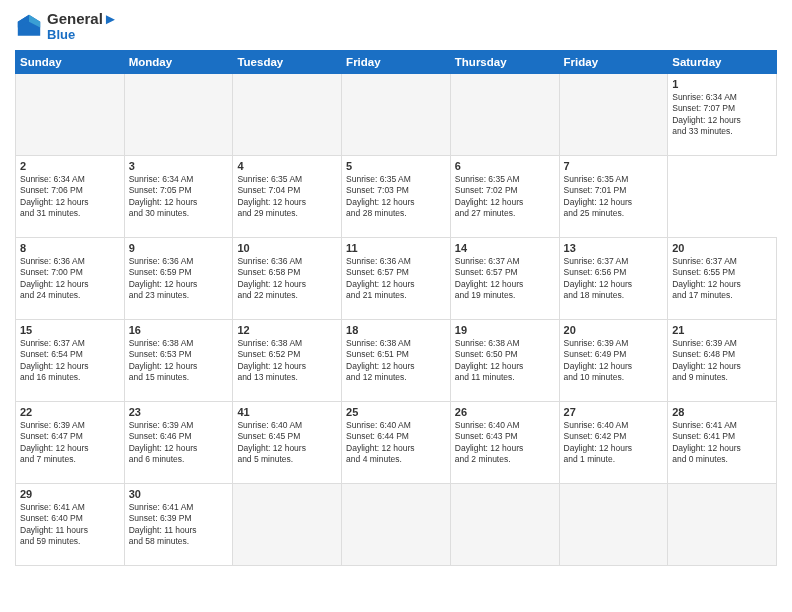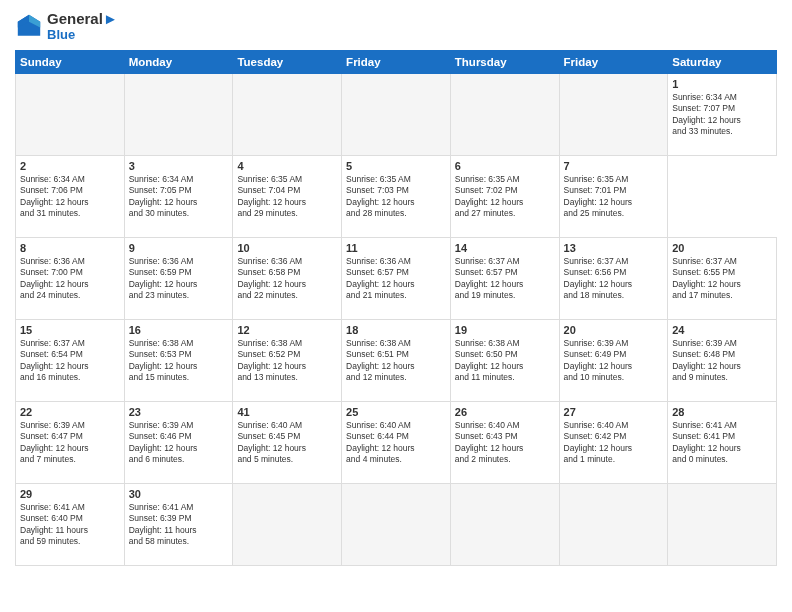--- a/index.html
+++ b/index.html
@@ -203,21 +203,21 @@
           </td>
           <td>
             <span class="day-num">19</span>
             <div class="cell-text">Sunrise: 6:38 AM<br>Sunset: 6:50 PM<br>Daylight: 12 hours<br>and 11 minutes.</div>
           </td>
           <td>
             <span class="day-num">20</span>
             <div class="cell-text">Sunrise: 6:39 AM<br>Sunset: 6:49 PM<br>Daylight: 12 hours<br>and 10 minutes.</div>
           </td>
           <td>
-            <span class="day-num">24</span>
+            <span class="day-num">21</span>
             <div class="cell-text">Sunrise: 6:39 AM<br>Sunset: 6:48 PM<br>Daylight: 12 hours<br>and 9 minutes.</div>
           </td>
         </tr>
         <tr>
           <td>
             <span class="day-num">22</span>
             <div class="cell-text">Sunrise: 6:39 AM<br>Sunset: 6:47 PM<br>Daylight: 12 hours<br>and 7 minutes.</div>
           </td>
           <td>
             <span class="day-num">23</span>

